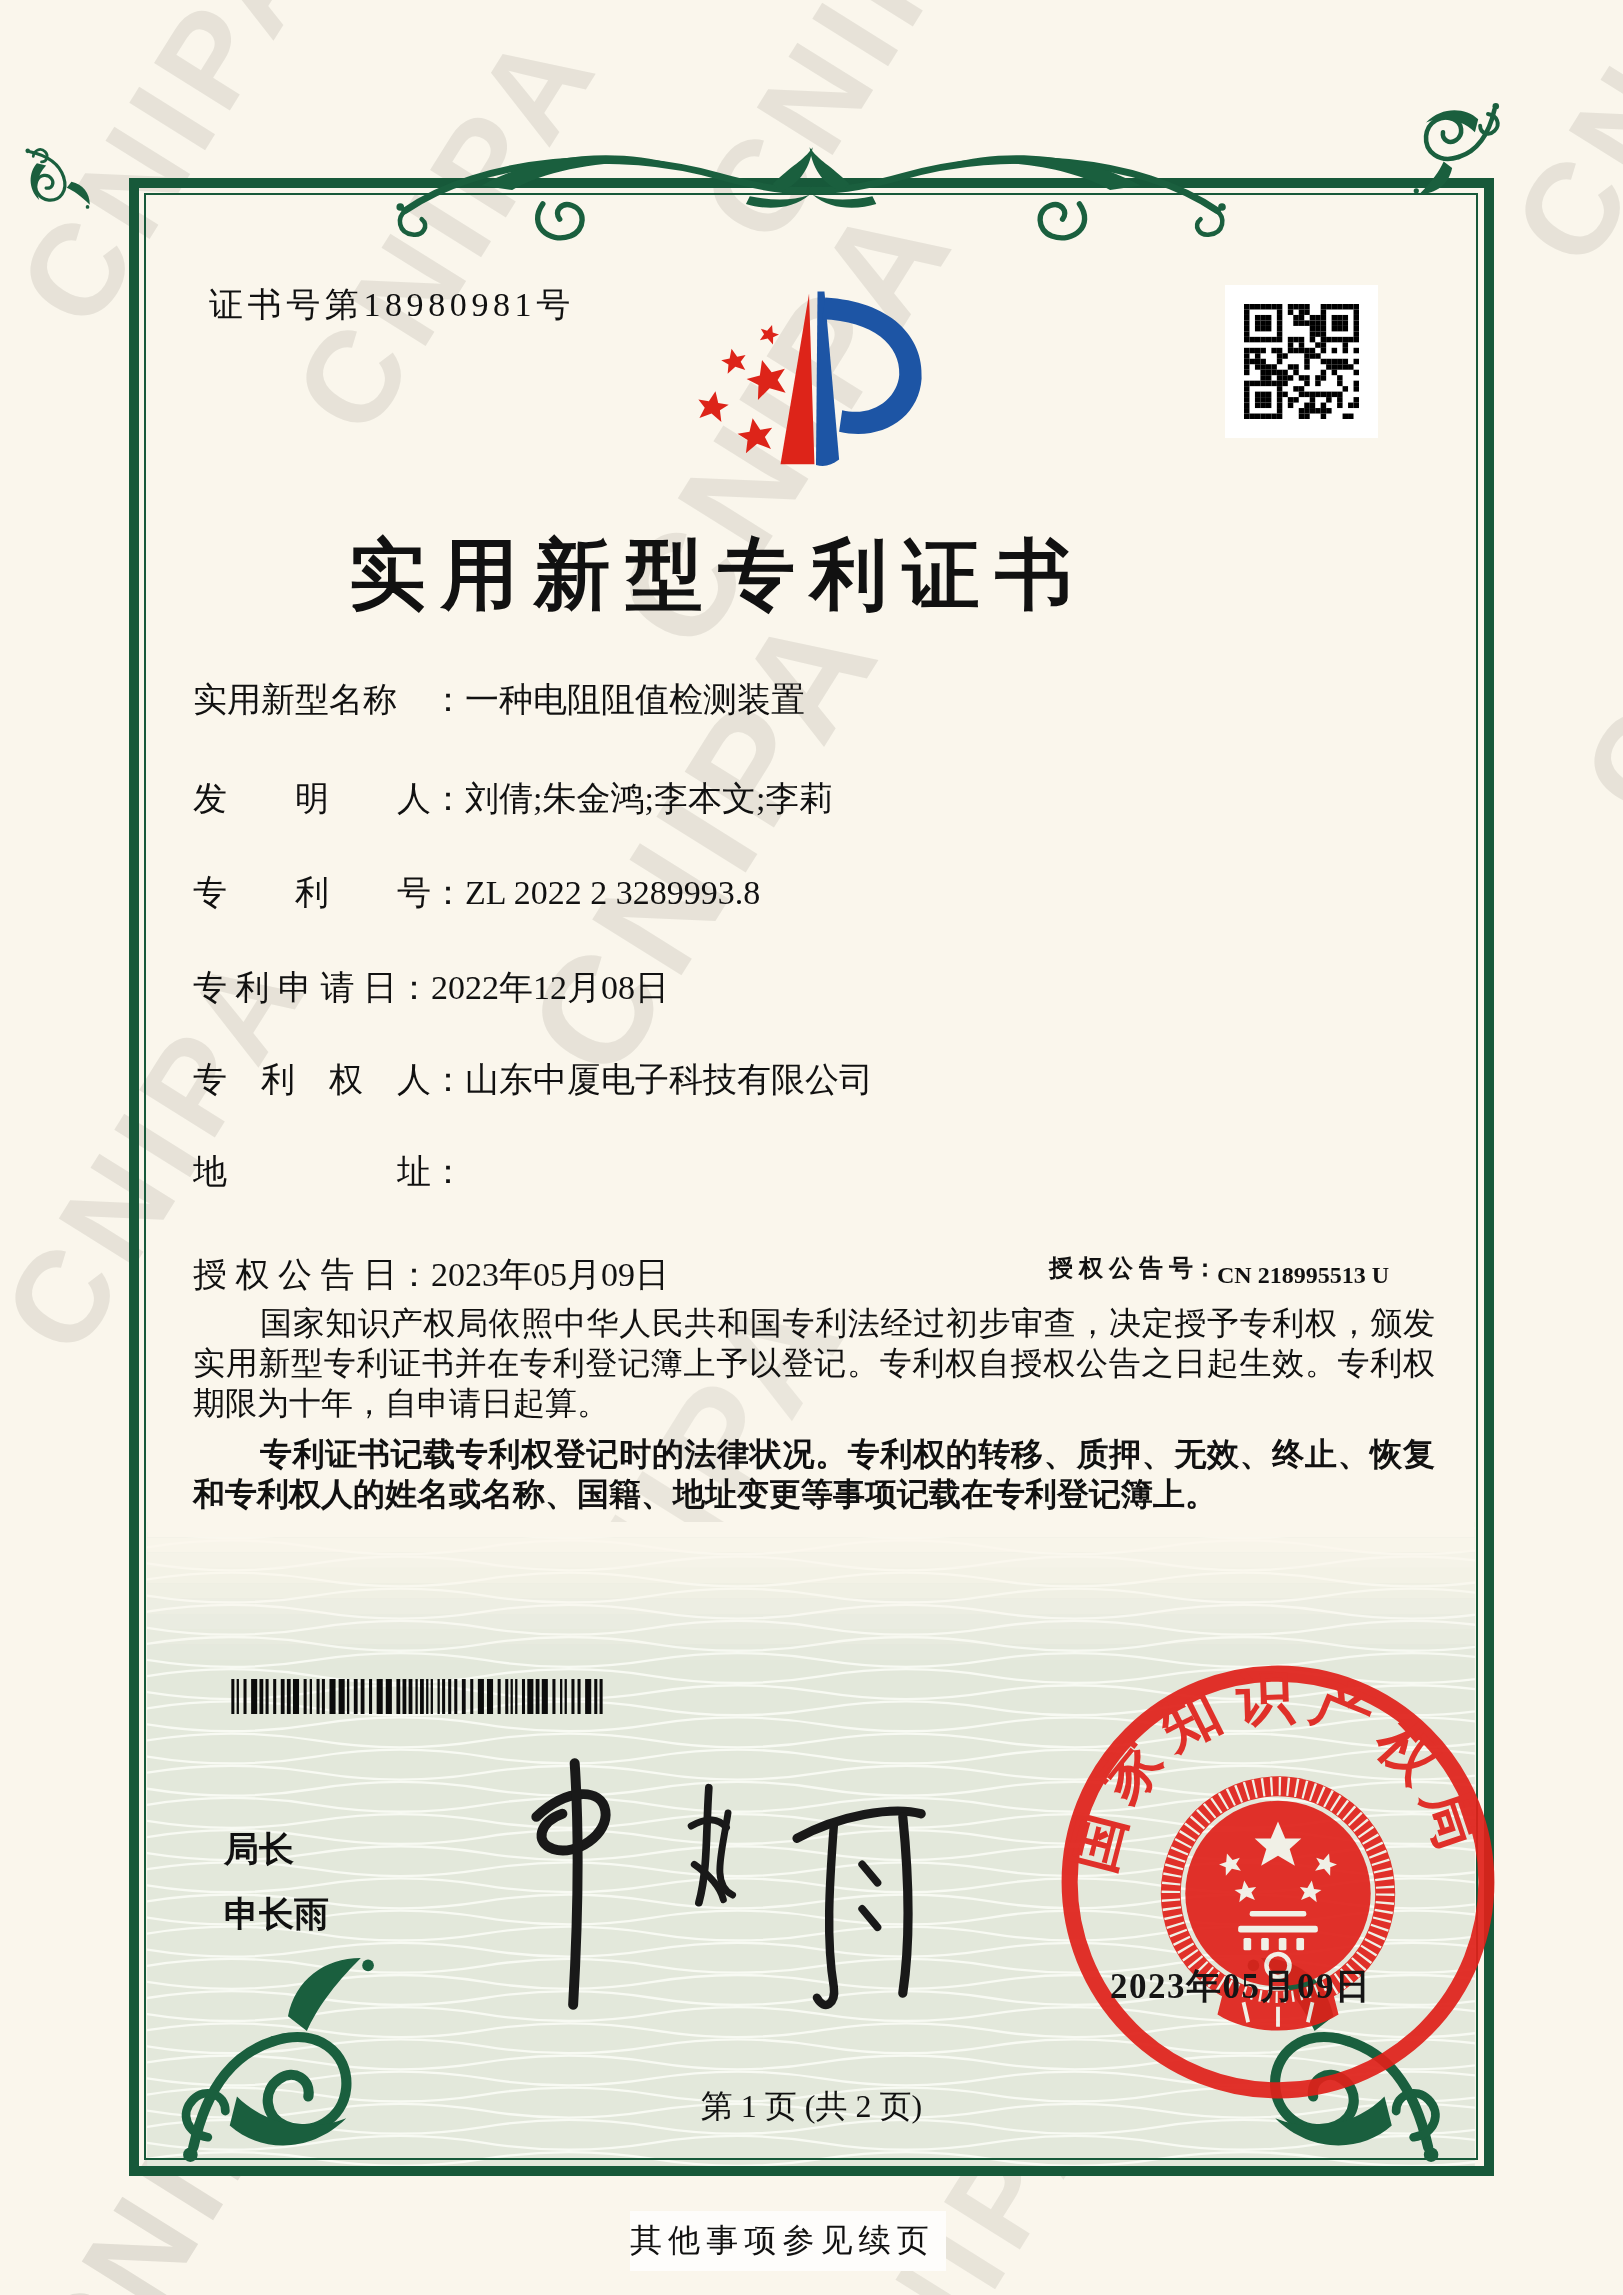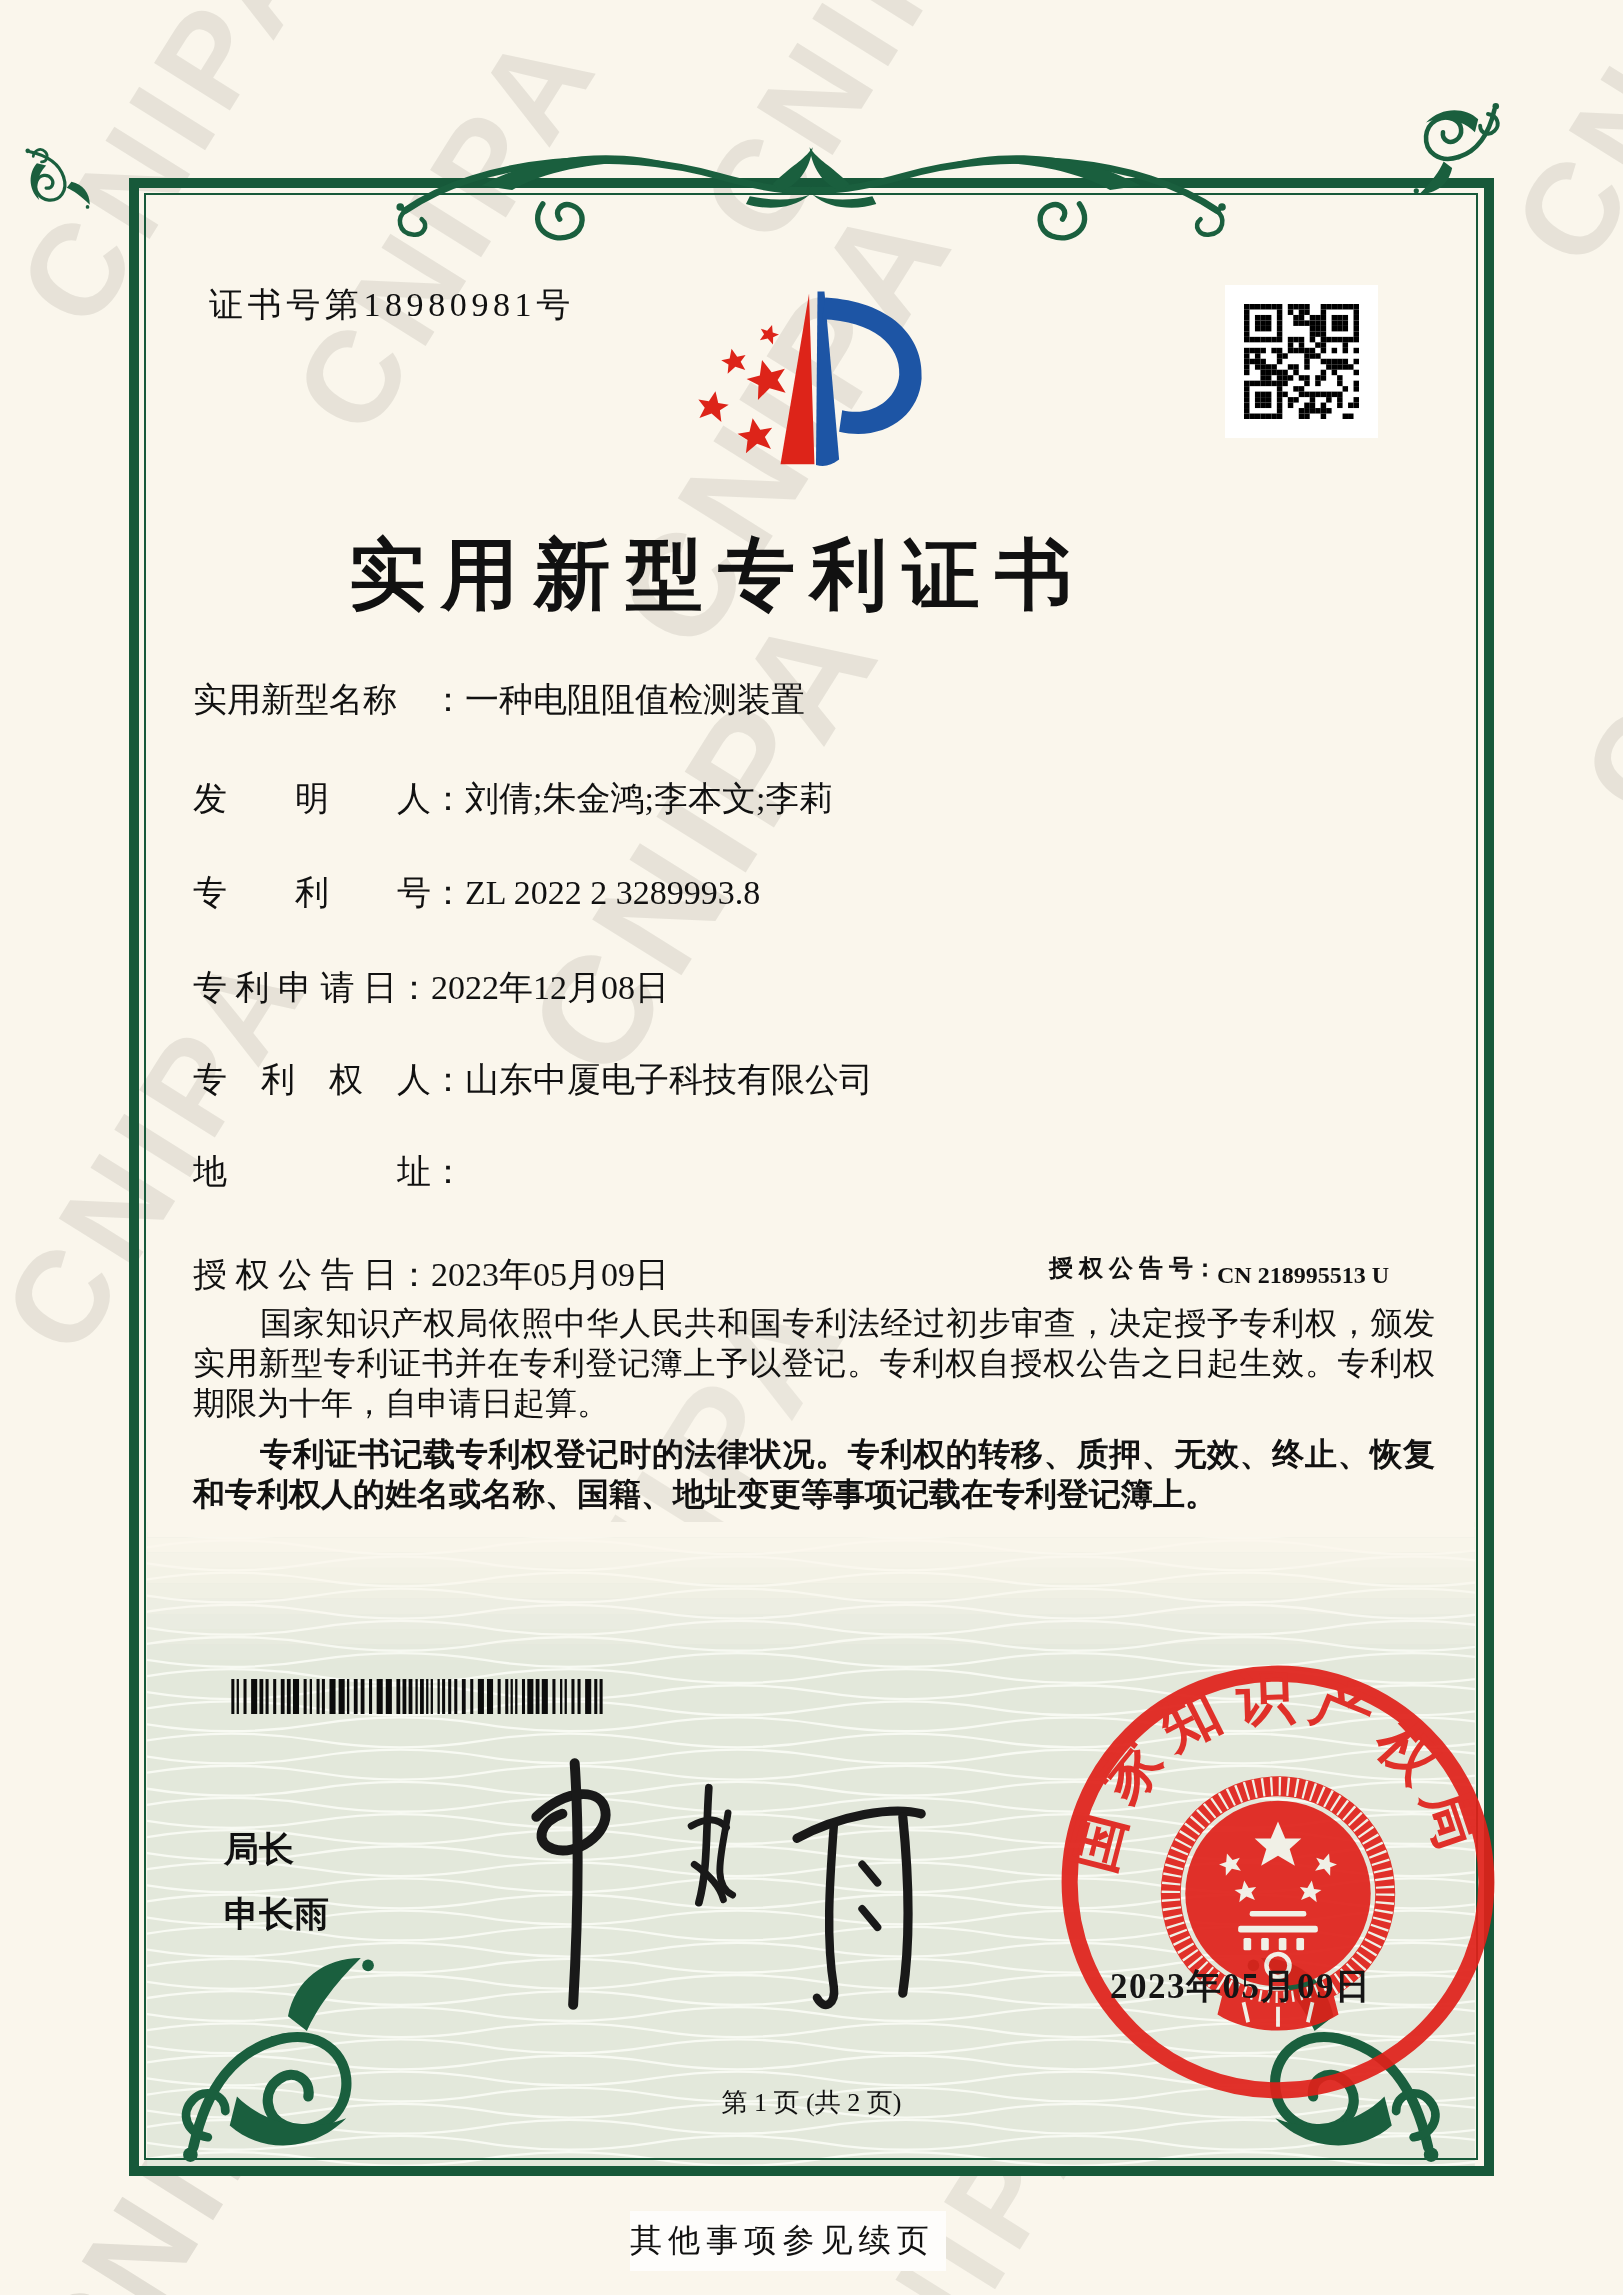--- a/index.html
+++ b/index.html
@@ -30,21 +30,21 @@
   .pair2{position:absolute;left:856px;top:0;display:flex;font-size:24px;font-weight:bold;}
   .body-text{position:absolute;left:193px;top:1303px;width:1242px;}
   .body-text p{margin:0;font-size:32px;line-height:40px;text-indent:67px;text-align:justify;}
   .body-text p+p{margin-top:10.7px;font-weight:bold;}
   .barcode{position:absolute;left:230px;top:1679px;width:377px;height:35px;}
   .signer{position:absolute;left:224px;font-family:"Liberation Sans","DejaVu Sans",sans-serif;
           font-weight:bold;font-size:35px;}
   .signature{position:absolute;left:475px;top:1740px;width:460px;height:307px;}
   .seal{position:absolute;left:1052px;top:1656px;width:452px;height:452px;}
   .seal-date{position:absolute;left:1110px;top:1963px;font-size:35px;font-weight:600;letter-spacing:1.5px;color:#151515;}
-  .pageno{position:absolute;left:129px;top:2085px;width:1365px;text-align:center;font-size:26px;}
+  .pageno{position:absolute;left:129px;top:2085px;width:1365px;text-align:center;font-size:32px;}
   .footer-box{position:absolute;left:630px;top:2211px;width:316px;height:60px;background:#fefdfb;
       display:flex;align-items:center;}
   .footer-box span{font-size:32px;letter-spacing:6.1px;}
 </style>
 </head>
 <body>
 
 <div class="page">
 
   <div class="wm" style="left:-54px;top:46px;">CNIPA</div>

